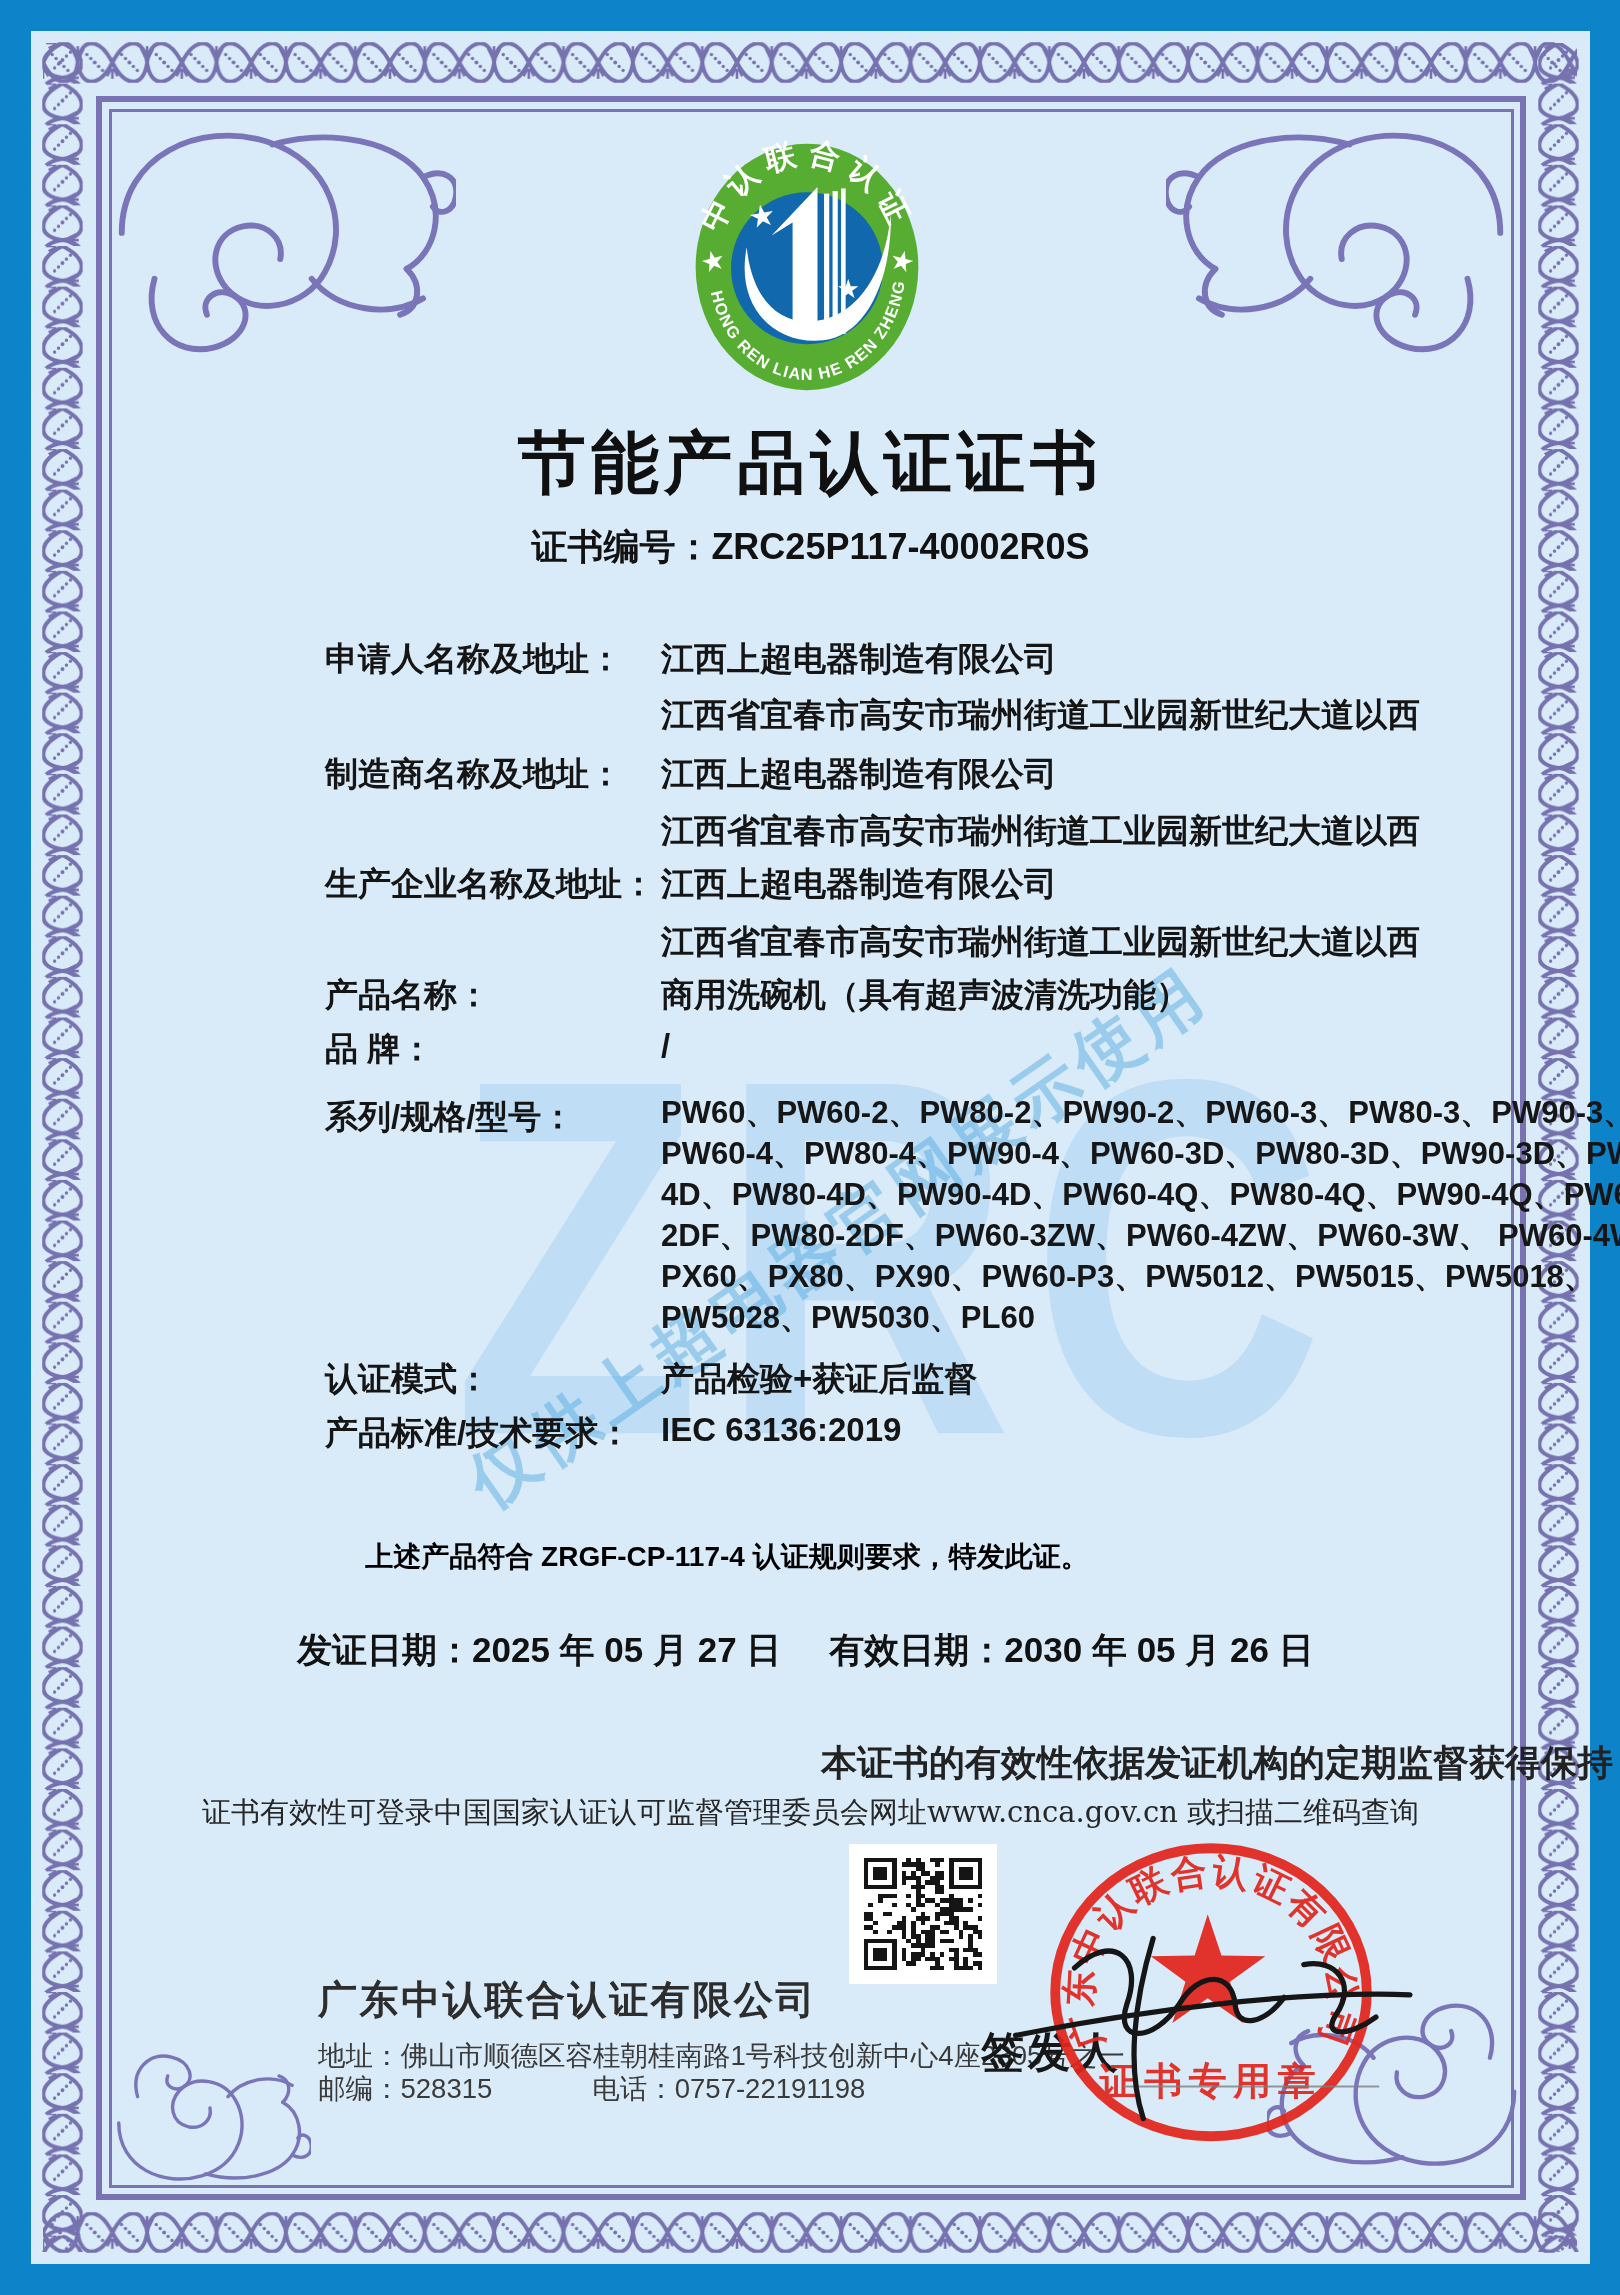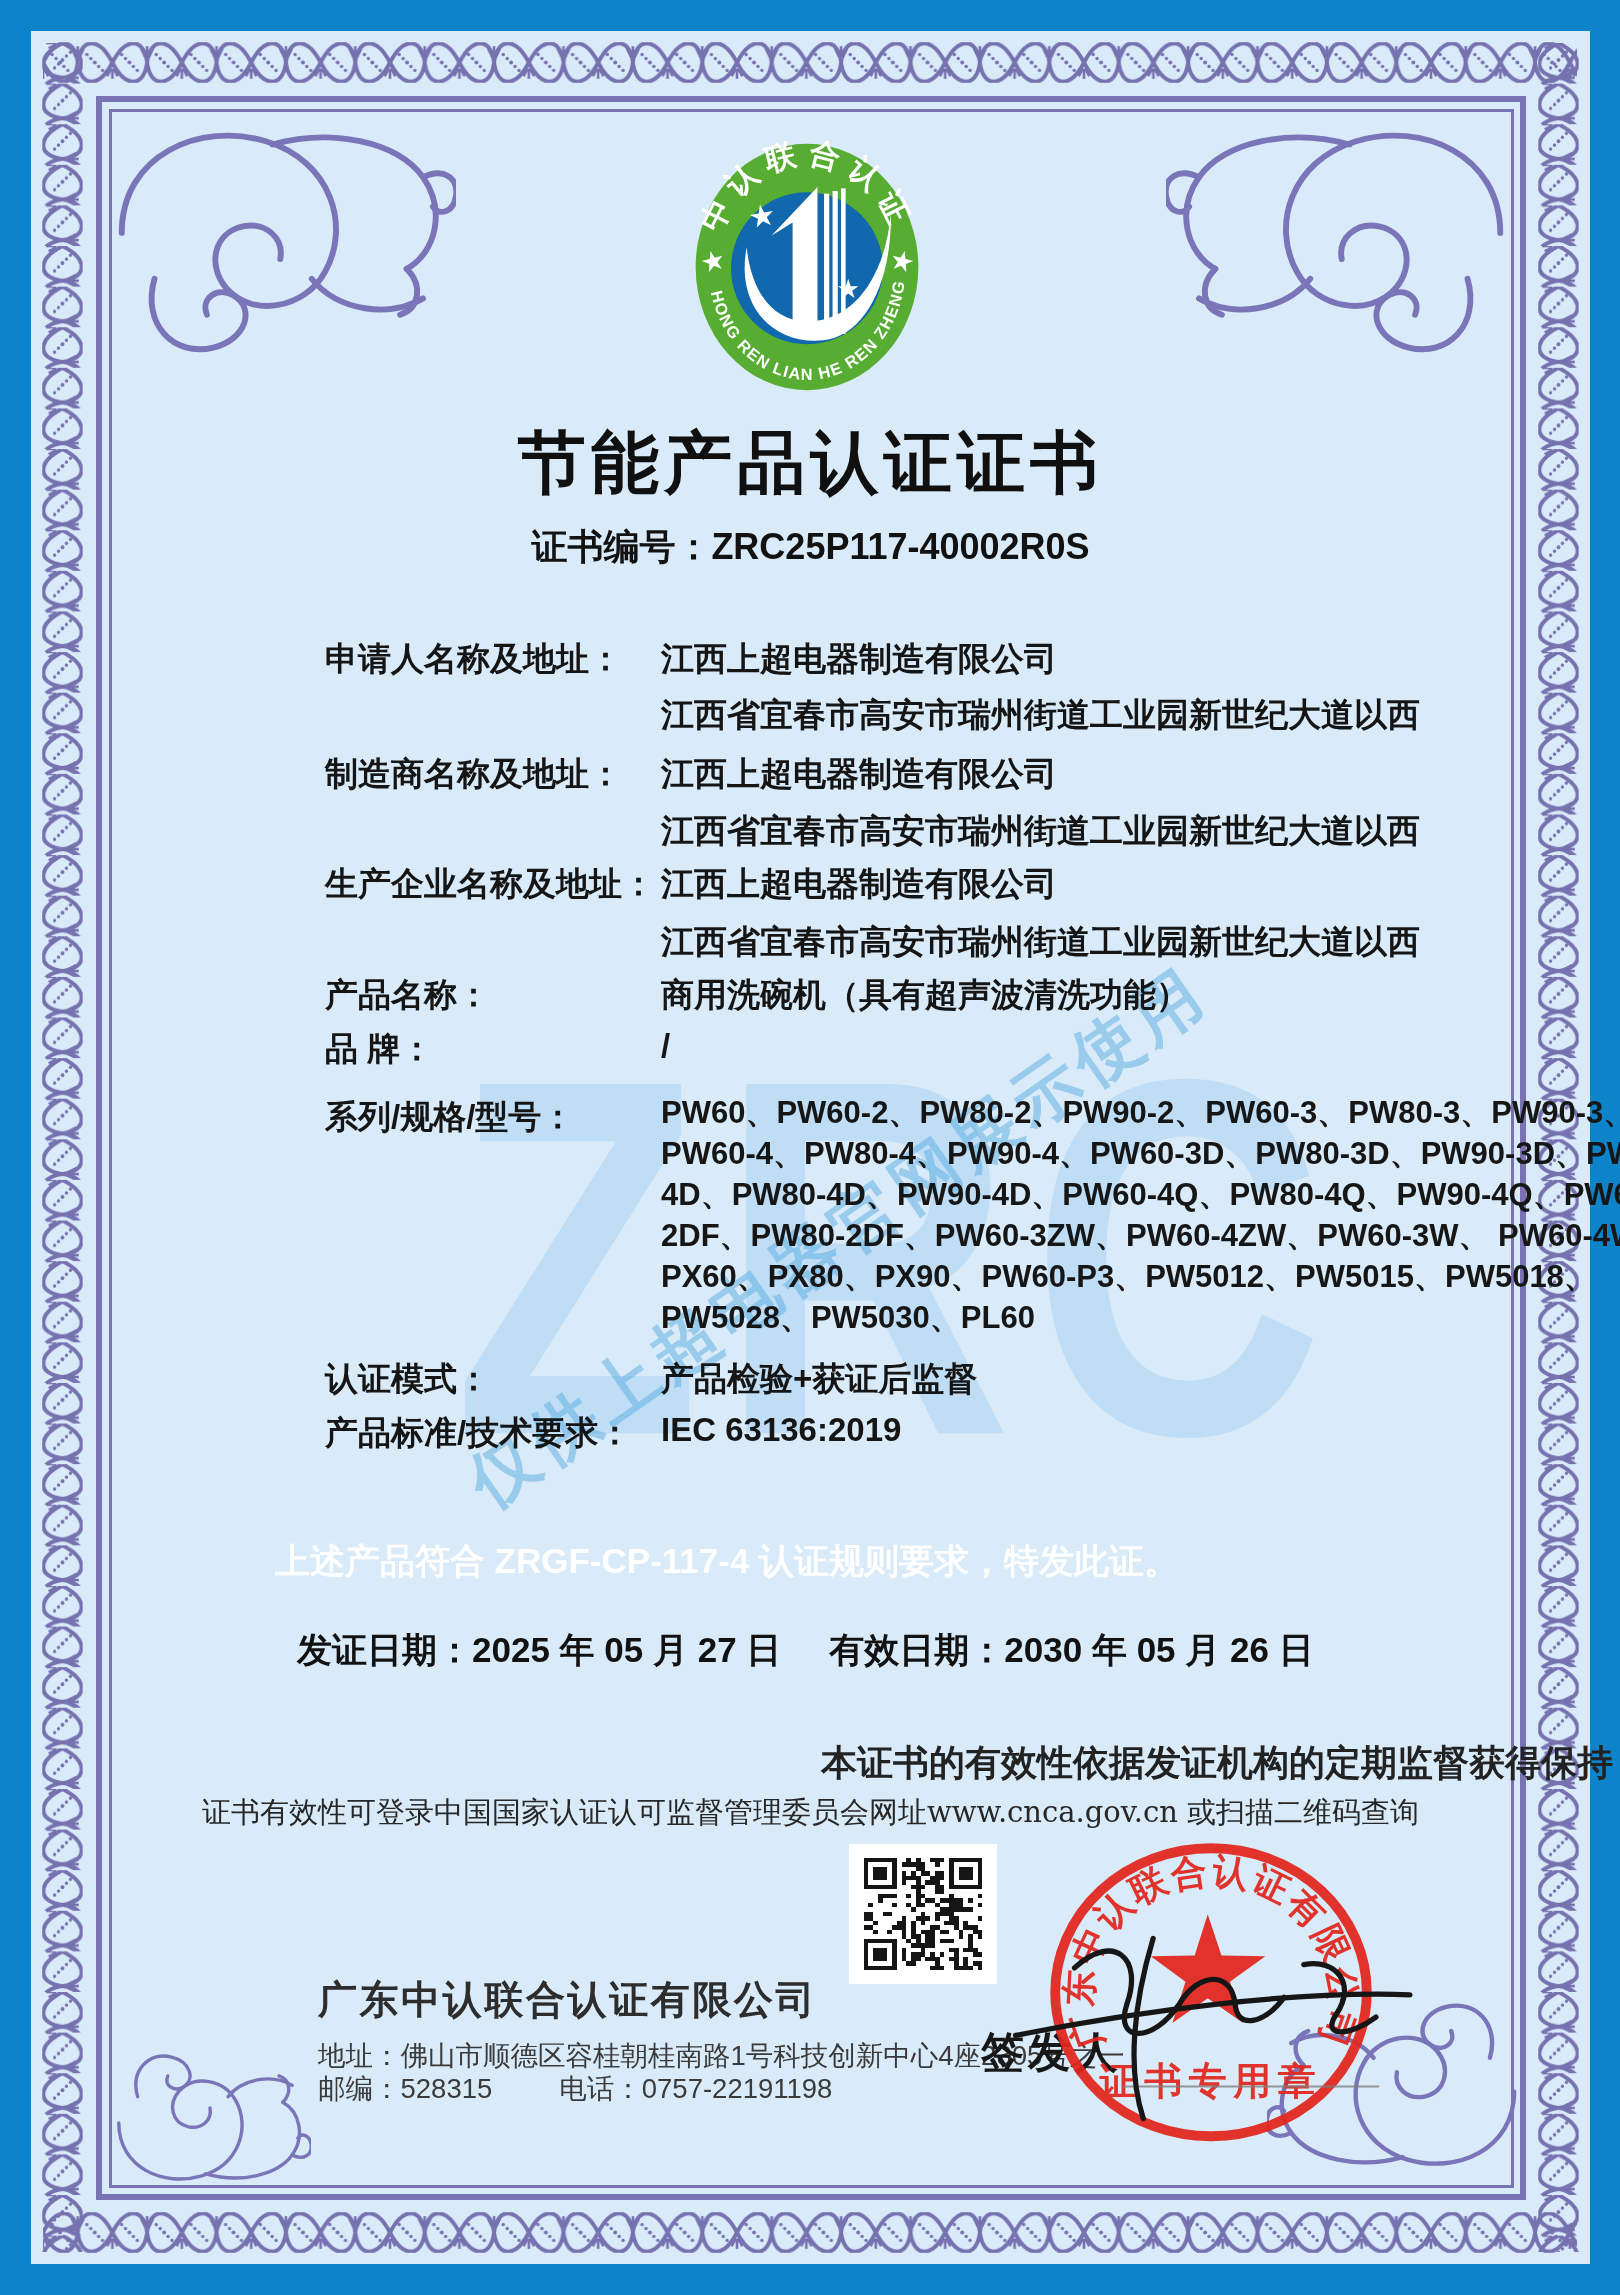--- a/index.html
+++ b/index.html
@@ -26,32 +26,32 @@
   .certno{position:absolute;left:0;top:523px;width:1621px;text-align:center;
          font-size:36px;font-weight:700;color:#121212;}
   
   .row{position:absolute;left:0;width:1621px;height:46px;}
   .lbl{position:absolute;left:325px;font-size:33px;font-weight:600;color:#151515;white-space:nowrap;}
   .val{position:absolute;left:661px;font-size:33px;font-weight:600;color:#151515;white-space:nowrap;}
   .addr{font-size:33px;}
   .models{position:absolute;left:661px;top:1092px;width:786px;}
   .models div{font-size:31px;font-weight:600;color:#161616;line-height:41px;white-space:nowrap;}
   .statement{position:absolute;left:0;top:1538px;width:1454px;text-align:center;
-         font-size:35px;font-weight:600;color:#ffffff;}
+         font-size:28px;font-weight:600;color:#000000;}
   .dates{position:absolute;left:297px;top:1627px;display:flex;gap:48px;
          font-size:35px;font-weight:600;color:#121212;white-space:nowrap;}
   .note1{position:absolute;left:0;top:1739px;width:1613px;text-align:right;
          font-family:"DejaVu Serif","Liberation Serif",serif;font-size:36px;font-weight:600;color:#222;}
   .note2{position:absolute;left:0;top:1793px;width:1621px;text-align:center;
          font-family:"DejaVu Serif","Liberation Serif",serif;font-size:29px;font-weight:500;color:#272727;}
   
   .company{position:absolute;left:318px;top:1973px;font-size:39px;font-weight:700;
          letter-spacing:2.6px;color:#2d2d2d;white-space:nowrap;}
   .addrline{position:absolute;left:318px;top:2038px;font-size:27.5px;font-weight:500;color:#3a3a3a;white-space:nowrap;}
-  .postline{position:absolute;left:318px;top:2071px;display:flex;gap:67px;
+  .postline{position:absolute;left:318px;top:2071px;display:flex;gap:100px;
          font-size:27.5px;font-weight:500;color:#3a3a3a;white-space:nowrap;}
   .signer{position:absolute;left:981px;top:2024px;font-size:43px;font-weight:700;
          letter-spacing:3.9px;color:#171717;z-index:8;white-space:nowrap;}
   
   .qrbox{position:absolute;left:849px;top:1844px;width:148px;height:140px;background:#fff;z-index:6;}
   .qrbox svg{position:absolute;left:5.2px;top:5.2px;width:138px;height:130px;}
   .sealsvg{position:absolute;left:995px;top:1814px;z-index:7;}
   .sigsvg{position:absolute;left:950px;top:1886px;z-index:9;}
   .logosvg{position:absolute;left:689px;top:136px;}
   .cornersvg{position:absolute;z-index:1;}

